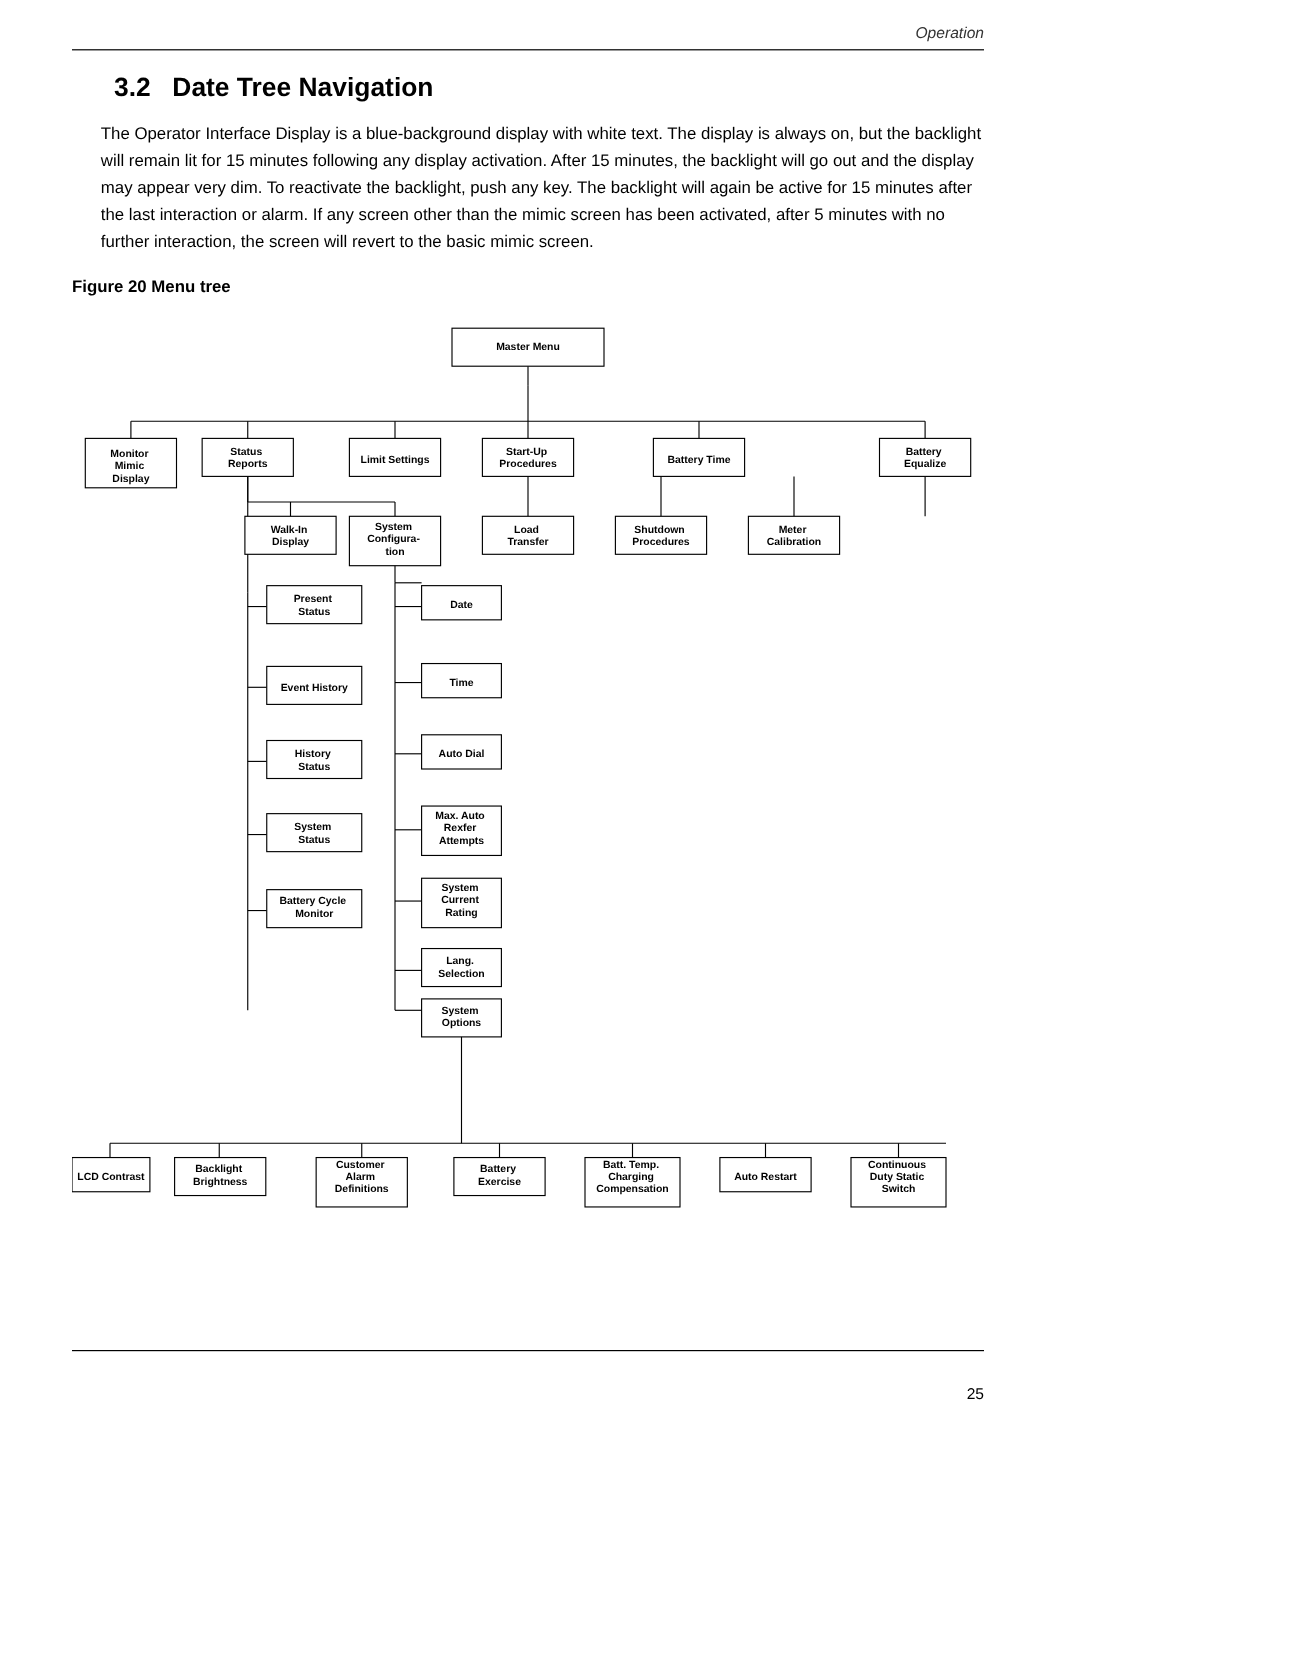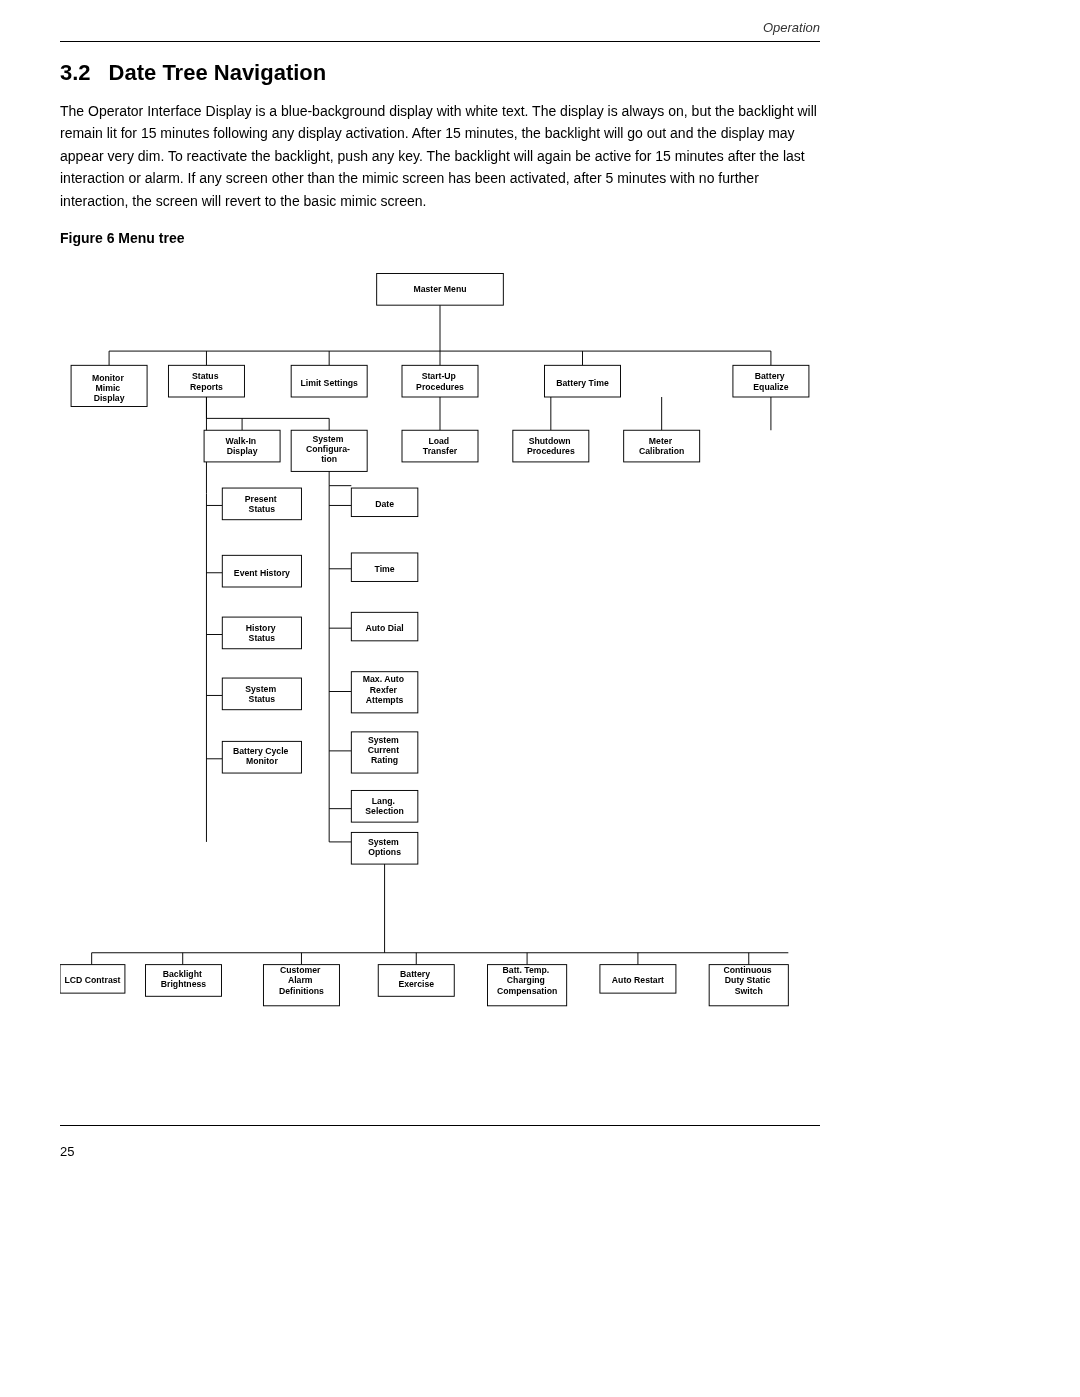--- a/index.html
+++ b/index.html
@@ -31,26 +31,28 @@
     }
 
     .section-title {
       font-size: 22px;
       font-weight: bold;
       margin-bottom: 14px;
     }
 
     .section-title .section-num {
       margin-right: 18px;
+      margin-left: 35px;
     }
 
     .body-text {
       font-size: 14px;
       line-height: 1.6;
       margin-bottom: 18px;
+      margin-left: 24px;
     }
 
     .figure-caption {
       font-size: 14px;
       font-weight: bold;
       margin-bottom: 18px;
     }
 
     
     .tree-diagram {
@@ -79,42 +81,42 @@
       dominant-baseline: middle;
     }
 
     .connector {
       stroke: #000;
       stroke-width: 1.2;
       fill: none;
     }
 
     .page-number {
-      text-align: left;
+      text-align: right;
       font-size: 13px;
       margin-top: 30px;
       border-top: 1px solid #000;
-      padding-top: 18px;
+      padding-top: 28px;
     }
   </style>
 </head>
 <body>
 
 <div class="page-container">
   <div class="header-operation">
     <span>Operation</span>
   </div>
 
   <div class="section-title">
     <span class="section-num">3.2</span><span>Date Tree Navigation</span>
   </div>
 
   <p class="body-text">The Operator Interface Display is a blue-background display with white text. The display is always on, but the backlight will remain lit for 15 minutes following any display activation. After 15 minutes, the backlight will go out and the display may appear very dim. To reactivate the backlight, push any key. The backlight will again be active for 15 minutes after the last interaction or alarm. If any screen other than the mimic screen has been activated, after 5 minutes with no further interaction, the screen will revert to the basic mimic screen.</p>
 
-  <p class="figure-caption">Figure 6  Menu tree</p>
+  <p class="figure-caption">Figure 20  Menu tree</p>
 
   <div class="tree-diagram">
     <svg class="tree-svg" viewBox="0 0 960 1050" xmlns="http://www.w3.org/2000/svg">
 
       <line class="connector" x1="480" y1="52" x2="480" y2="72"></line>
 
       <line class="connector" x1="62" y1="110" x2="898" y2="110"></line>
 
       <line class="connector" x1="62" y1="110" x2="62" y2="128"></line>
       <line class="connector" x1="185" y1="110" x2="185" y2="128"></line>

